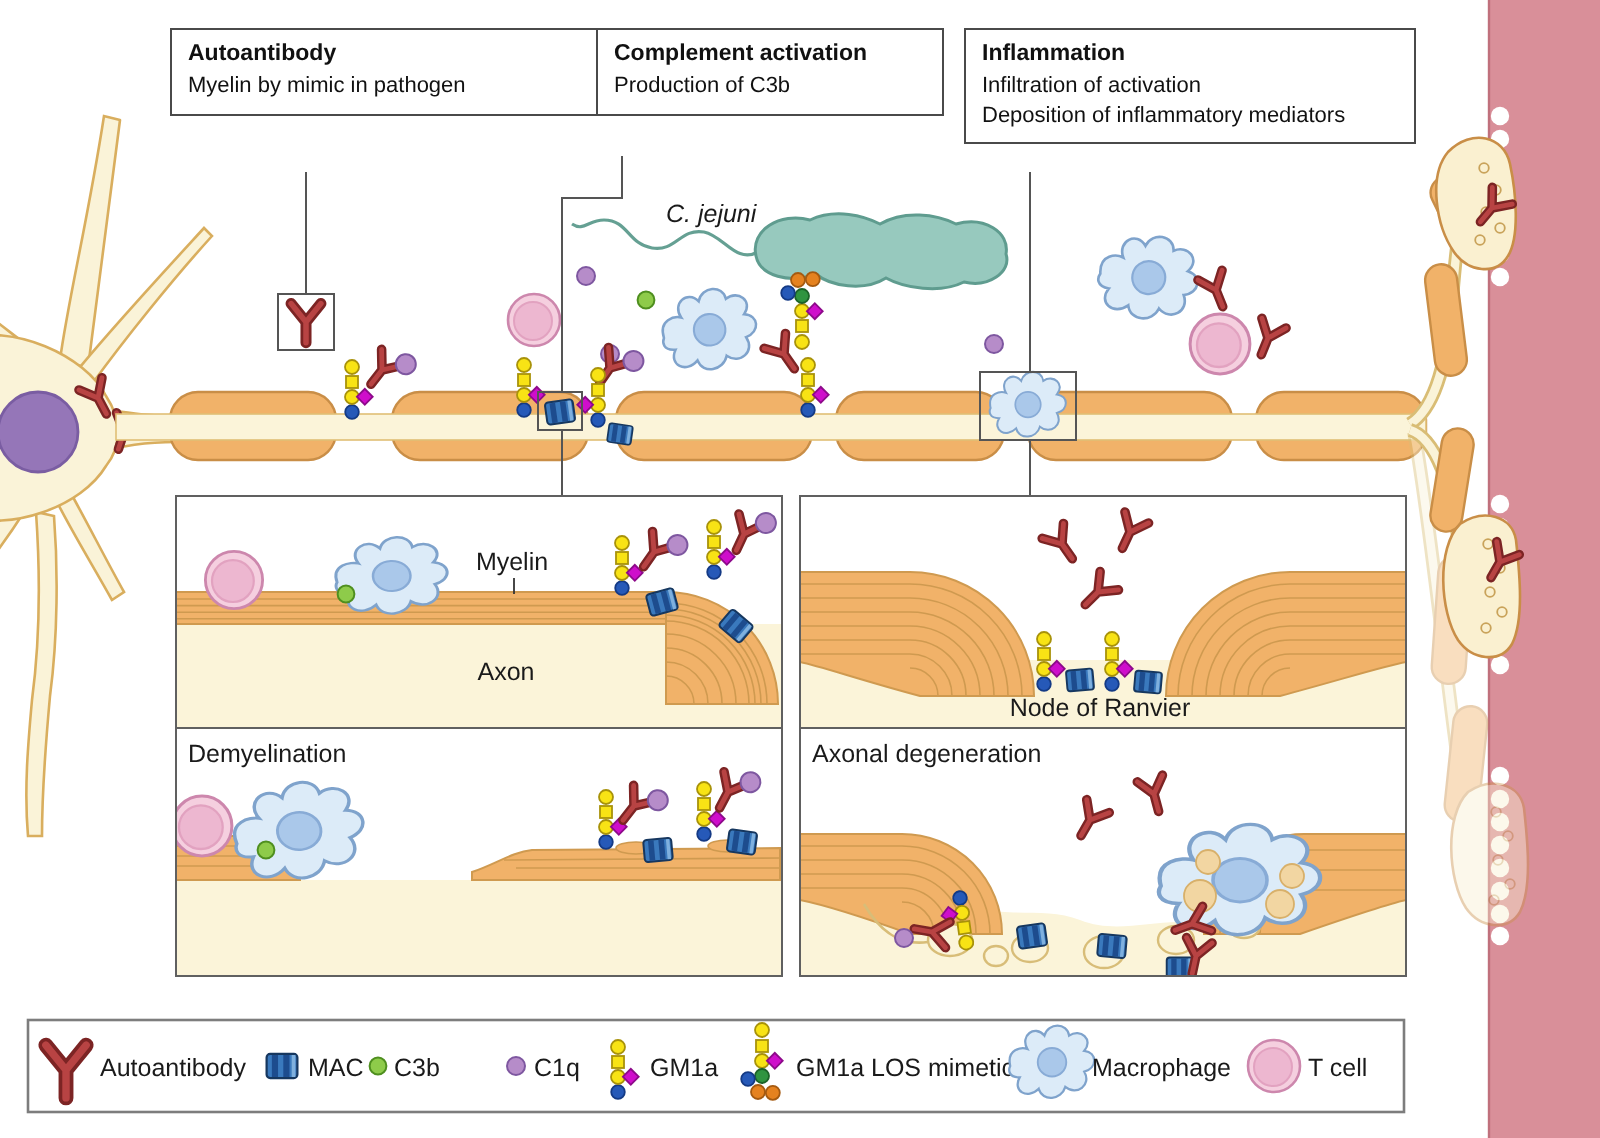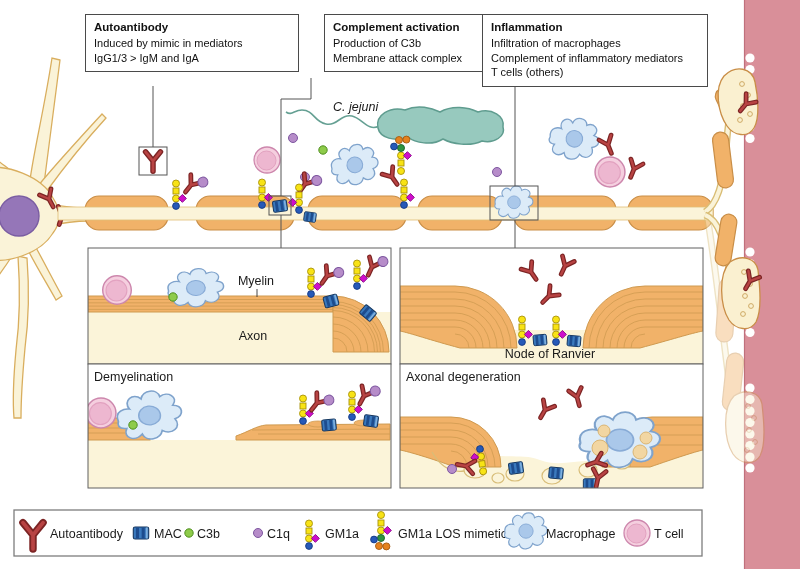--- a/index.html
+++ b/index.html
@@ -394,27 +394,24 @@
   <text class="lbl" x="398" y="538">GM1a LOS mimetic</text>
   <use href="#mphage" transform="translate(526,533) scale(.95)"></use>
   <text class="lbl" x="546" y="538">Macrophage</text>
   <use href="#tcell" transform="translate(637,533)"></use>
   <text class="lbl" x="654" y="538">T cell</text>
 </g>
 </svg>
 
 <div class="box" style="left:85px;top:14px;width:196px;">
   <div class="t">Autoantibody</div>
-  <div>Induced by mimic in mediators</div>
-  <div>IgG1/3 &gt; IgM and IgA</div>
+  <div>Myelin by mimic in pathogen</div>
 </div>
-<div class="box" style="left:324px;top:14px;width:156px;">
+<div class="box" style="left:298px;top:14px;width:156px;">
   <div class="t">Complement activation</div>
   <div>Production of C3b</div>
-  <div>Membrane attack complex</div>
 </div>
 <div class="box" style="left:482px;top:14px;width:208px;">
   <div class="t">Inflammation</div>
-  <div>Infiltration of macrophages</div>
-  <div>Complement of inflammatory mediators</div>
-  <div>T cells (others)</div>
+  <div>Infiltration of activation</div>
+  <div>Deposition of inflammatory mediators</div>
 </div>
 </div>
 
 </body></html>

